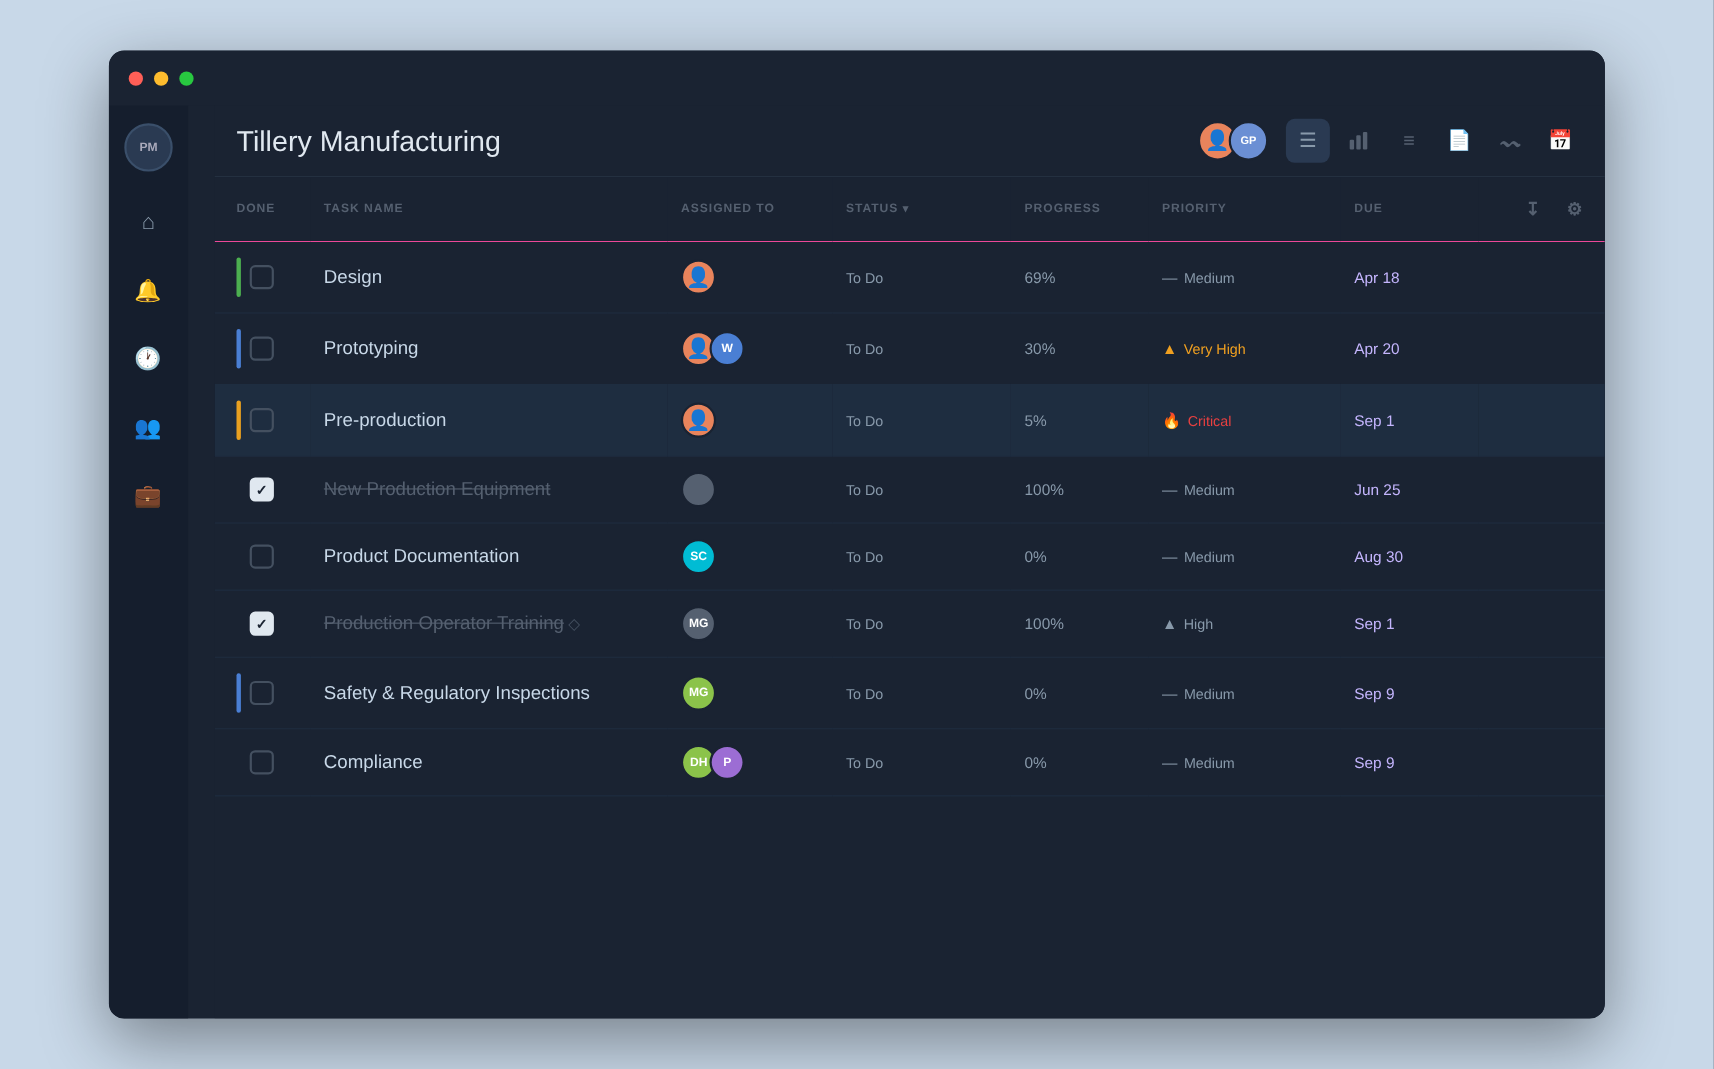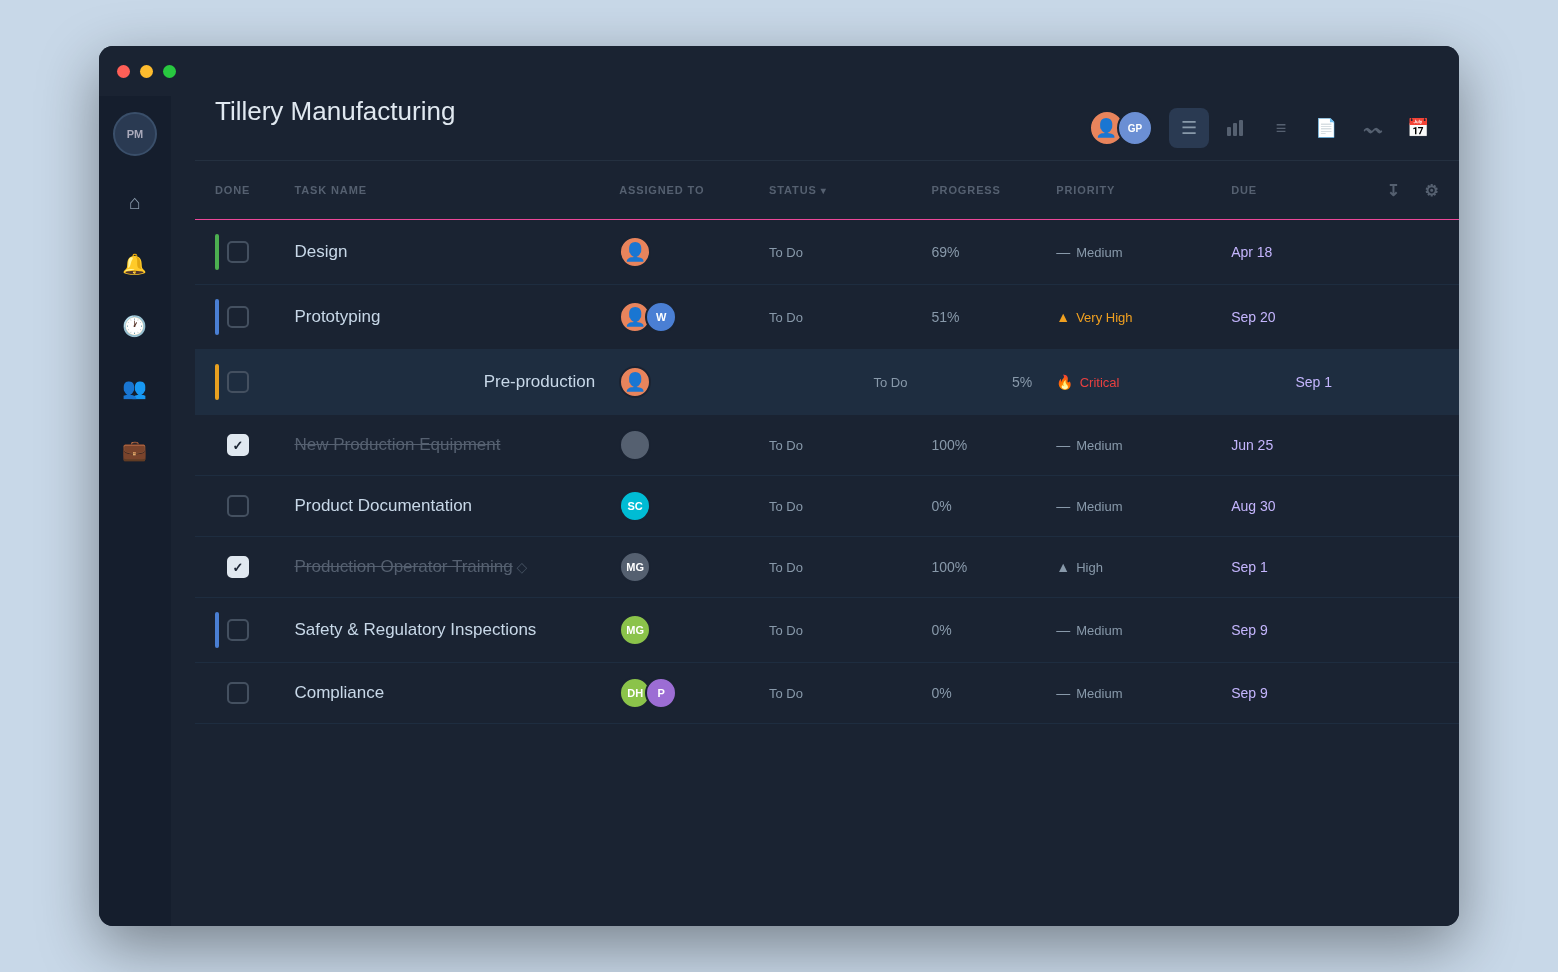--- a/index.html
+++ b/index.html
@@ -73,20 +73,21 @@
     .main-content {
       flex: 1;
       display: flex;
       flex-direction: column;
       overflow: hidden;
     }
     .top-bar {
       background: #1a2332;
       height: 65px;
       display: flex;
+      align-items: center;
       padding: 0 20px;
       gap: 16px;
       border-bottom: 1px solid #243040;
       flex-shrink: 0;
     }
     .project-title {
       font-size: 26px;
       font-weight: 300;
       color: #e0e8f0;
       flex: 1;
@@ -151,21 +152,21 @@
     .col-assigned { width: 120px; }
     .col-status { width: 130px; }
     .col-progress { width: 100px; }
     .col-priority { width: 140px; }
     .col-due { width: 100px; }
     .col-actions { width: 80px; }
     .table tbody tr {
       border-bottom: 1px solid #1e2d40;
       transition: background 0.15s;
     }
-    .table tbody tr.selected { background: #1e2d40; text-align: right; }
+    .table tbody tr.selected { background: #1e2d40; }
     .table tbody td {
       padding: 14px 12px;
       color: #c8d8e8;
       font-size: 14px;
       vertical-align: middle;
     }
     .table tbody td:first-child { padding-left: 20px; }
     .done-cell {
       display: flex;
       align-items: center;
@@ -373,28 +374,28 @@
                   </div>
                 </td>
                 <td><span class="task-name">Prototyping</span></td>
                 <td>
                   <div class="assigned-avatars">
                     <div class="av-sm" style="background: rgb(232, 132, 92); font-size: 18px;">👤</div>
                     <div class="av-sm" style="background: rgb(74, 127, 212);">W</div>
                   </div>
                 </td>
                 <td><span class="status-badge">To Do</span></td>
-                <td><span class="progress-text">51%</span></td>
+                <td><span class="progress-text">30%</span></td>
                 <td>
                   <div class="priority-cell p-very-high">
                     <span class="priority-icon">▲</span>
                     <span>Very High</span>
                   </div>
                 </td>
-                <td><span class="due-text">Sep 20</span></td>
+                <td><span class="due-text">Apr 20</span></td>
                 <td></td>
               </tr>
               <tr class="selected">
                 <td>
                   <div class="done-cell">
                     <div class="marker-line" style="background: rgb(232, 160, 32);"></div>
                     <div class="checkbox"></div>
                   </div>
                 </td>
                 <td><span class="task-name">Pre-production</span></td>

